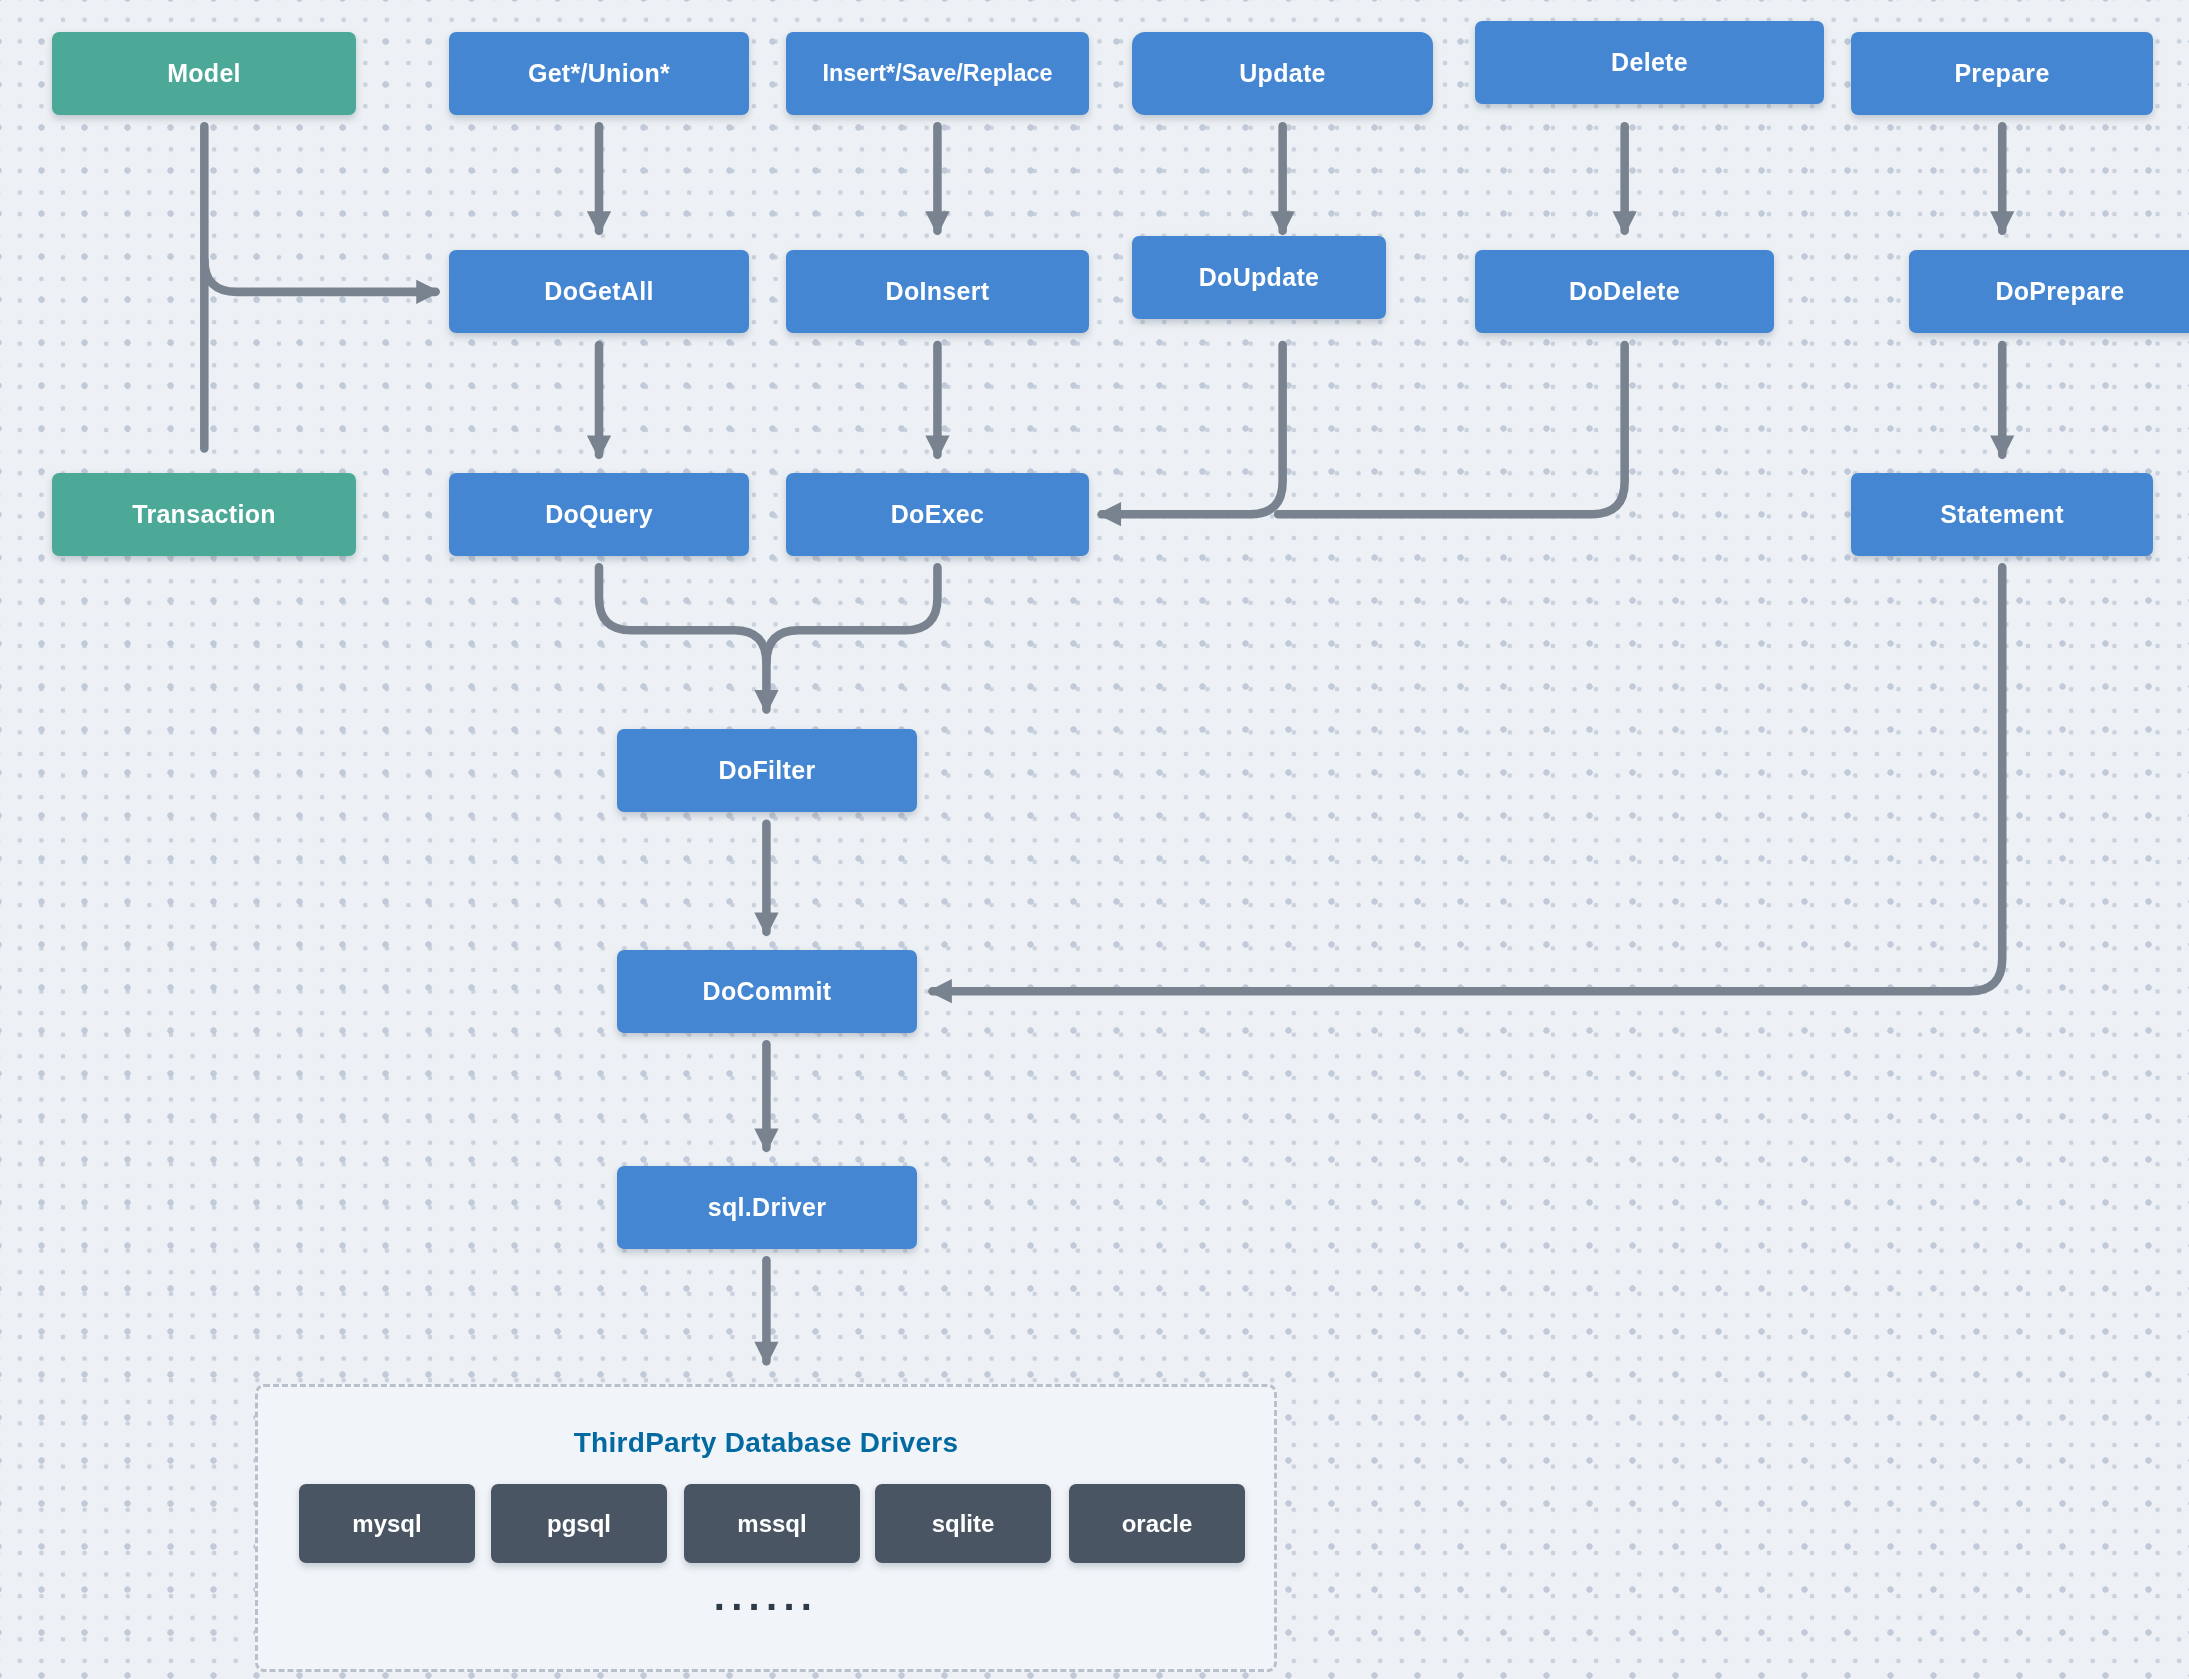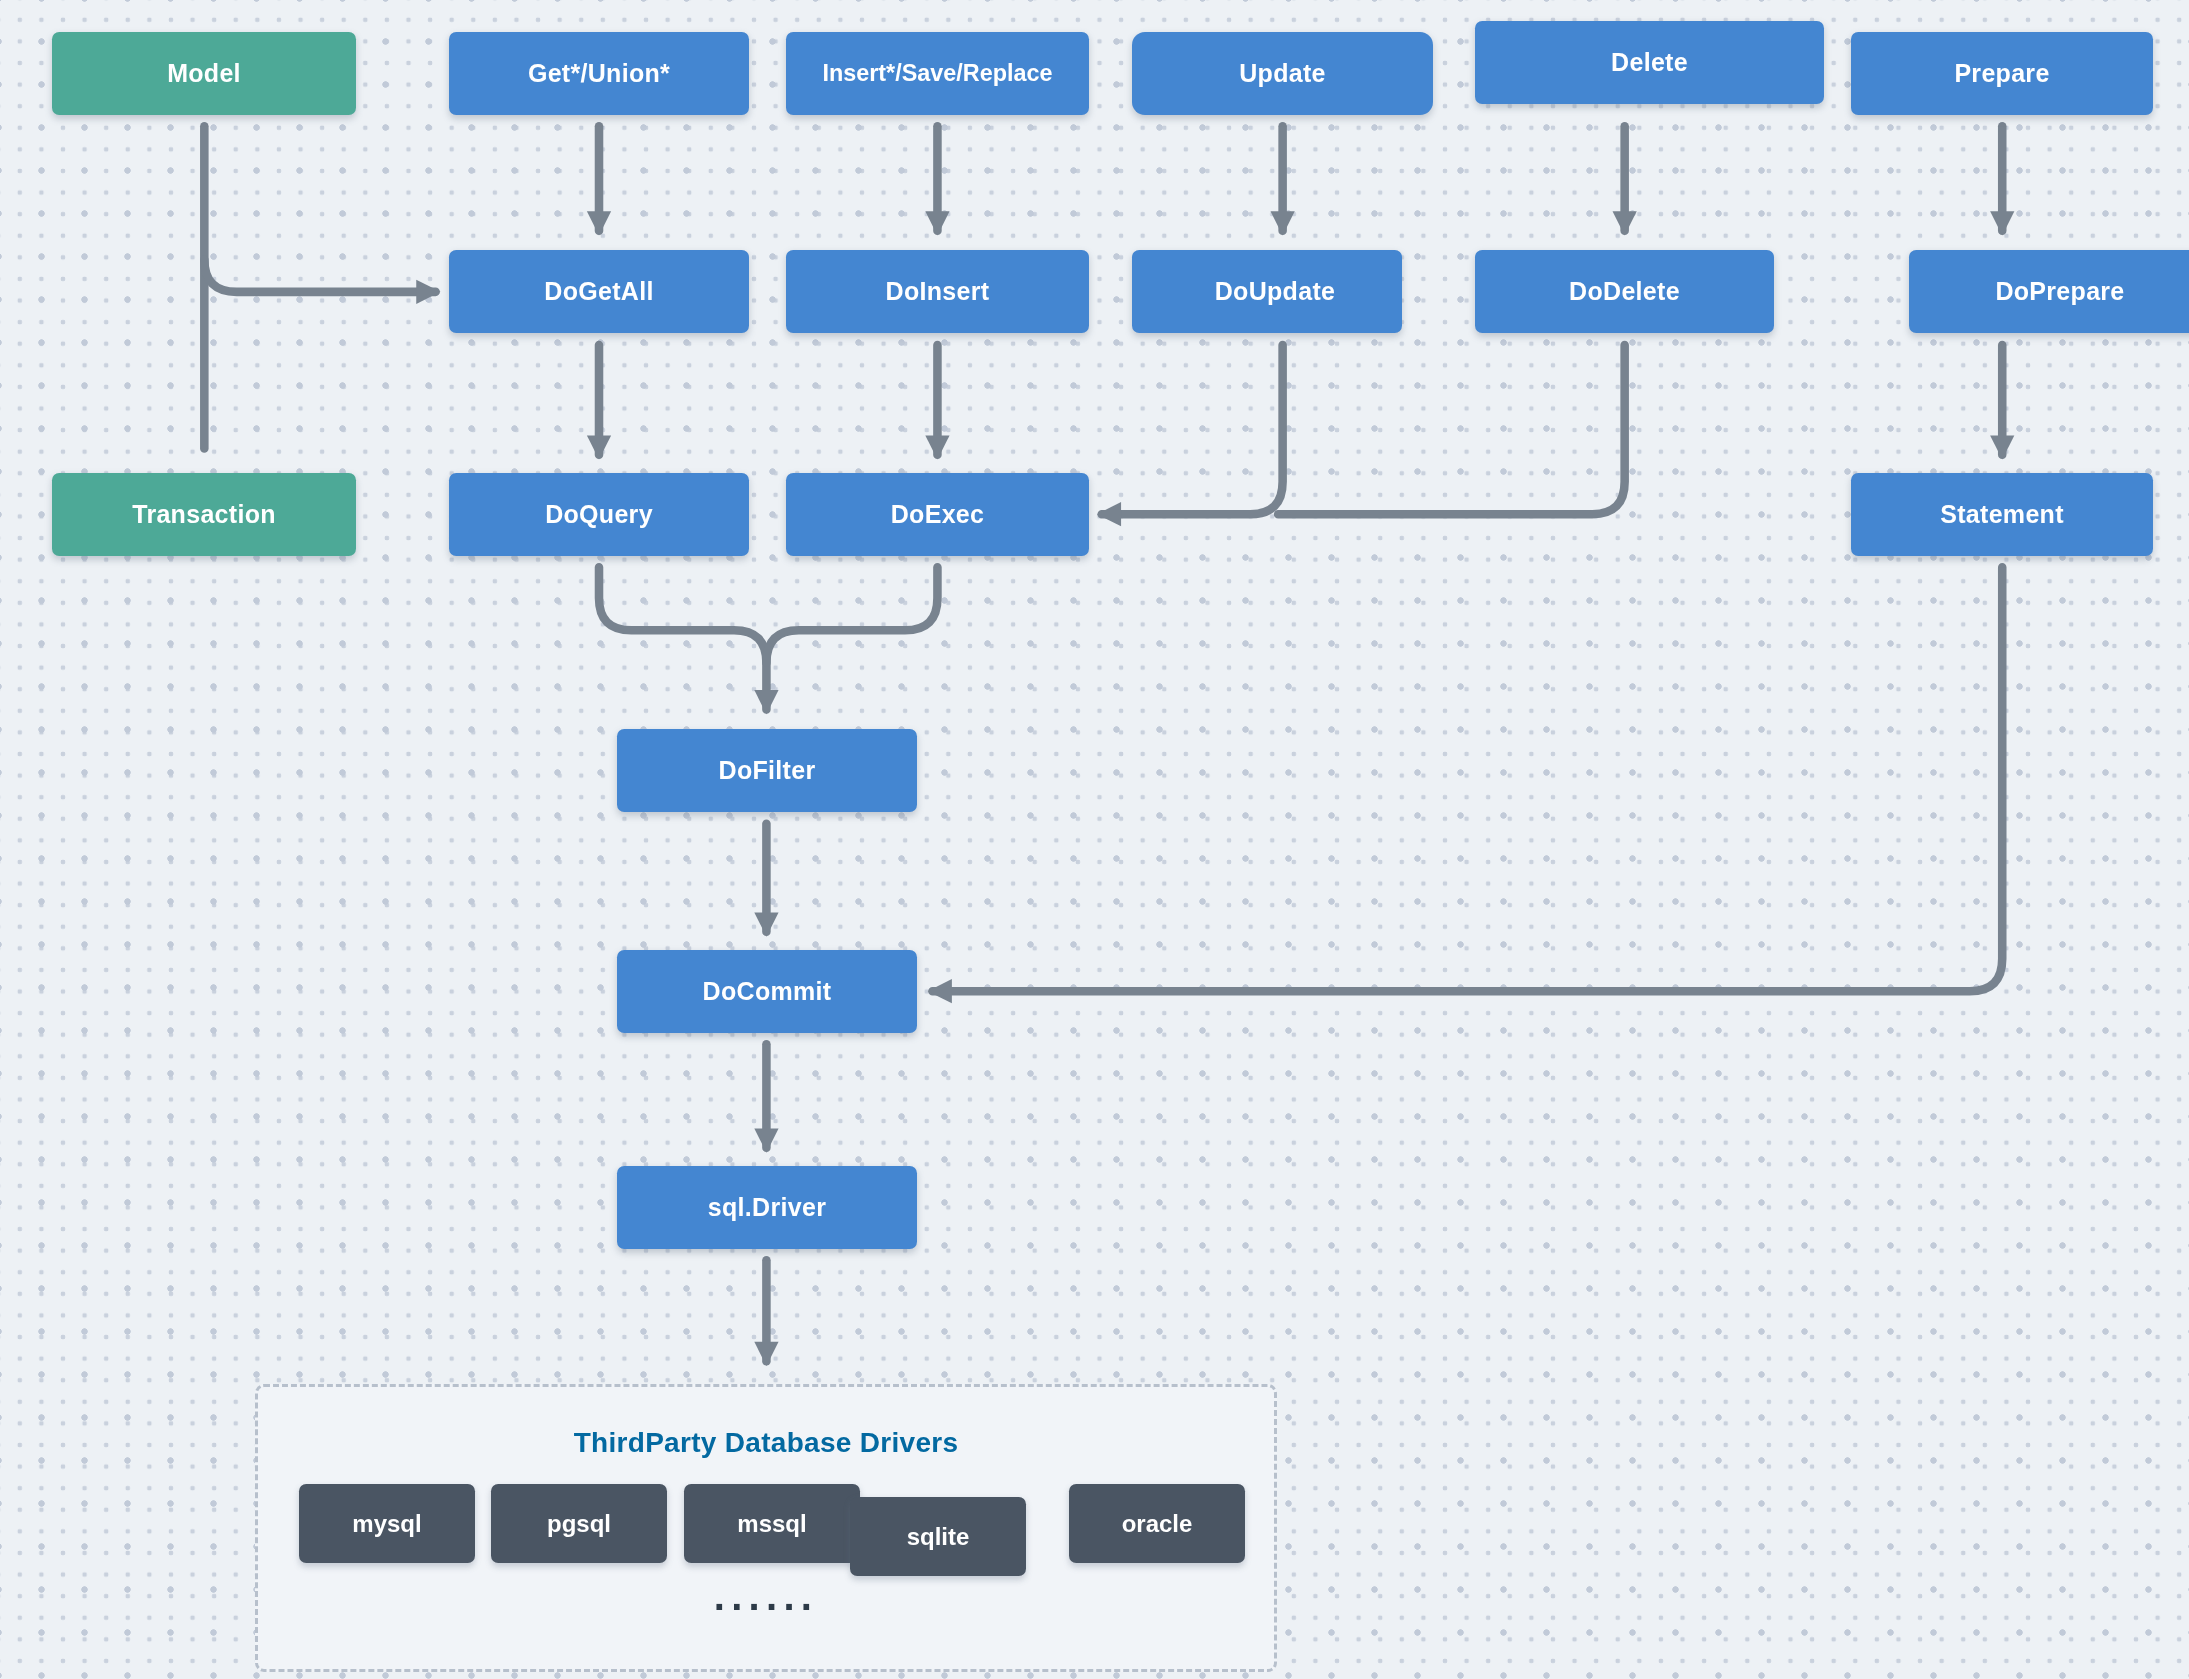--- a/index.html
+++ b/index.html
@@ -85,35 +85,35 @@
 
 <div class="node green h92" style="left:52px;top:31.5px;width:304px;">Model</div>
 <div class="node blue h92" style="left:449px;top:31.5px;width:300px;">Get*/Union*</div>
 <div class="node blue h92 small-text" style="left:786px;top:31.5px;width:303px;">Insert*/Save/Replace</div>
 <div class="node blue h92" style="left:1132px;top:31.5px;width:301px;border-radius:13px;">Update</div>
 <div class="node blue h92" style="left:1475px;top:21px;width:349px;">Delete</div>
 <div class="node blue h92" style="left:1851px;top:31.5px;width:302px;">Prepare</div>
 
 <div class="node blue h92" style="left:449px;top:250px;width:300px;">DoGetAll</div>
 <div class="node blue h92" style="left:786px;top:250px;width:303px;">DoInsert</div>
-<div class="node blue h92" style="left:1132px;top:250px;width:254px;padding-left:16px;">DoUpdate</div>
+<div class="node blue h92" style="left:1132px;top:236px;width:254px;">DoUpdate</div>
 <div class="node blue h92" style="left:1475px;top:250px;width:299px;">DoDelete</div>
 <div class="node blue h92" style="left:1909px;top:250px;width:302px;">DoPrepare</div>
 
 <div class="node green h92" style="left:52px;top:473px;width:304px;">Transaction</div>
 <div class="node blue h92" style="left:449px;top:473px;width:300px;">DoQuery</div>
 <div class="node blue h92" style="left:786px;top:473px;width:303px;">DoExec</div>
 <div class="node blue h92" style="left:1851px;top:473px;width:302px;">Statement</div>
 
 <div class="node blue h92" style="left:617px;top:729px;width:300px;">DoFilter</div>
 <div class="node blue h92" style="left:617px;top:950px;width:300px;">DoCommit</div>
 <div class="node blue h92" style="left:617px;top:1166px;width:300px;">sql.Driver</div>
 
 <div class="drivers-panel">
   <div class="drivers-title">ThirdParty Database Drivers</div>
   <div class="driver-chip" style="left:41px;">mysql</div>
   <div class="driver-chip" style="left:233px;">pgsql</div>
   <div class="driver-chip" style="left:426px;">mssql</div>
-  <div class="driver-chip" style="left:592px;margin-top:13px;">sqlite</div>
+  <div class="driver-chip" style="left:617px;">sqlite</div>
   <div class="driver-chip" style="left:811px;">oracle</div>
   <div class="driver-ellipsis">......</div>
 </div>
 
 
 </body></html>

